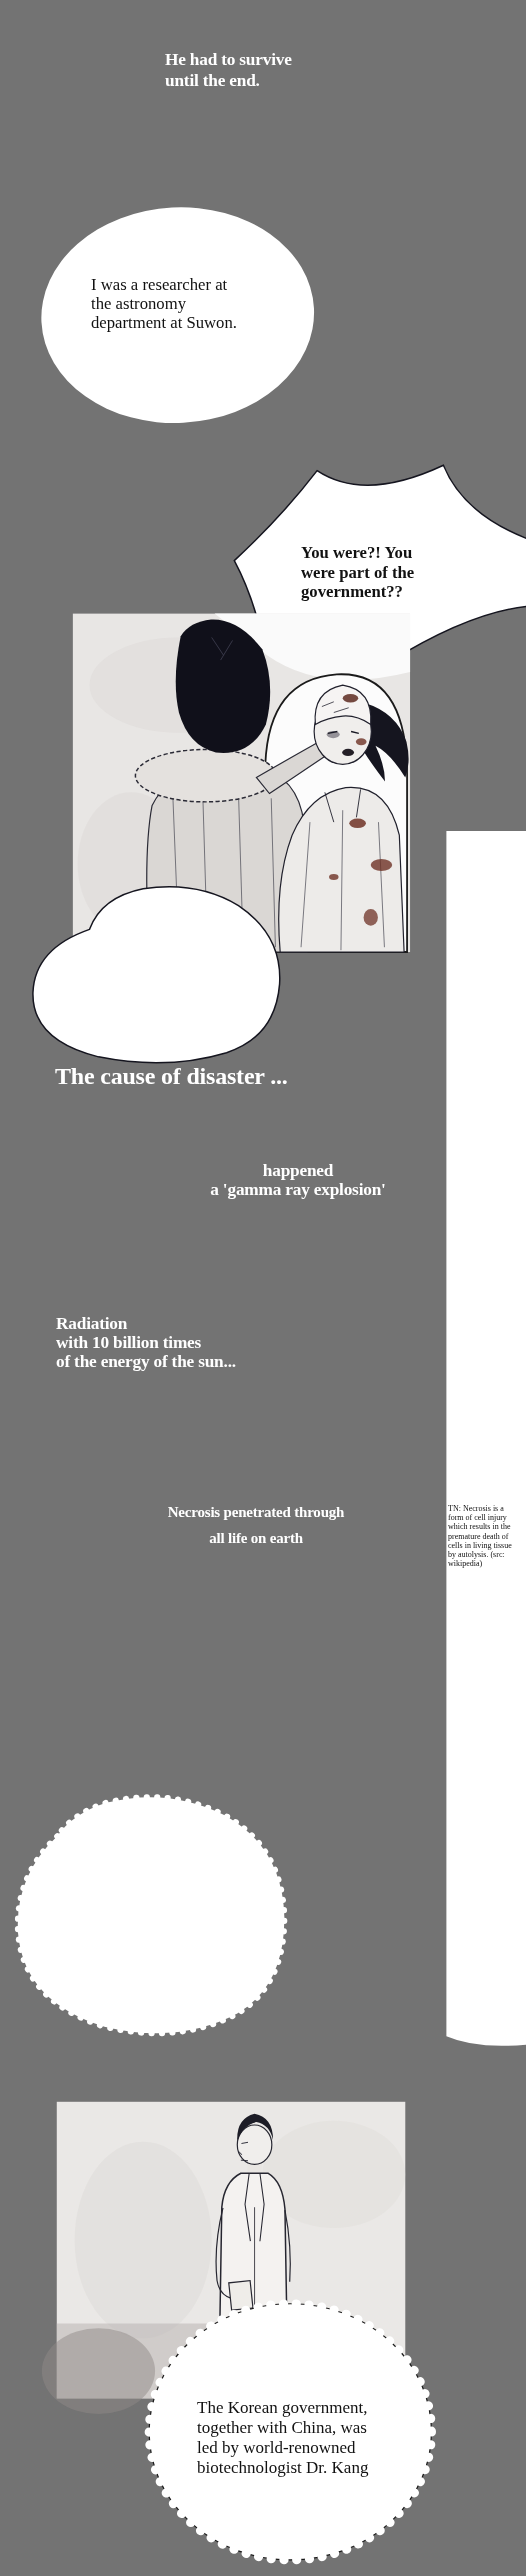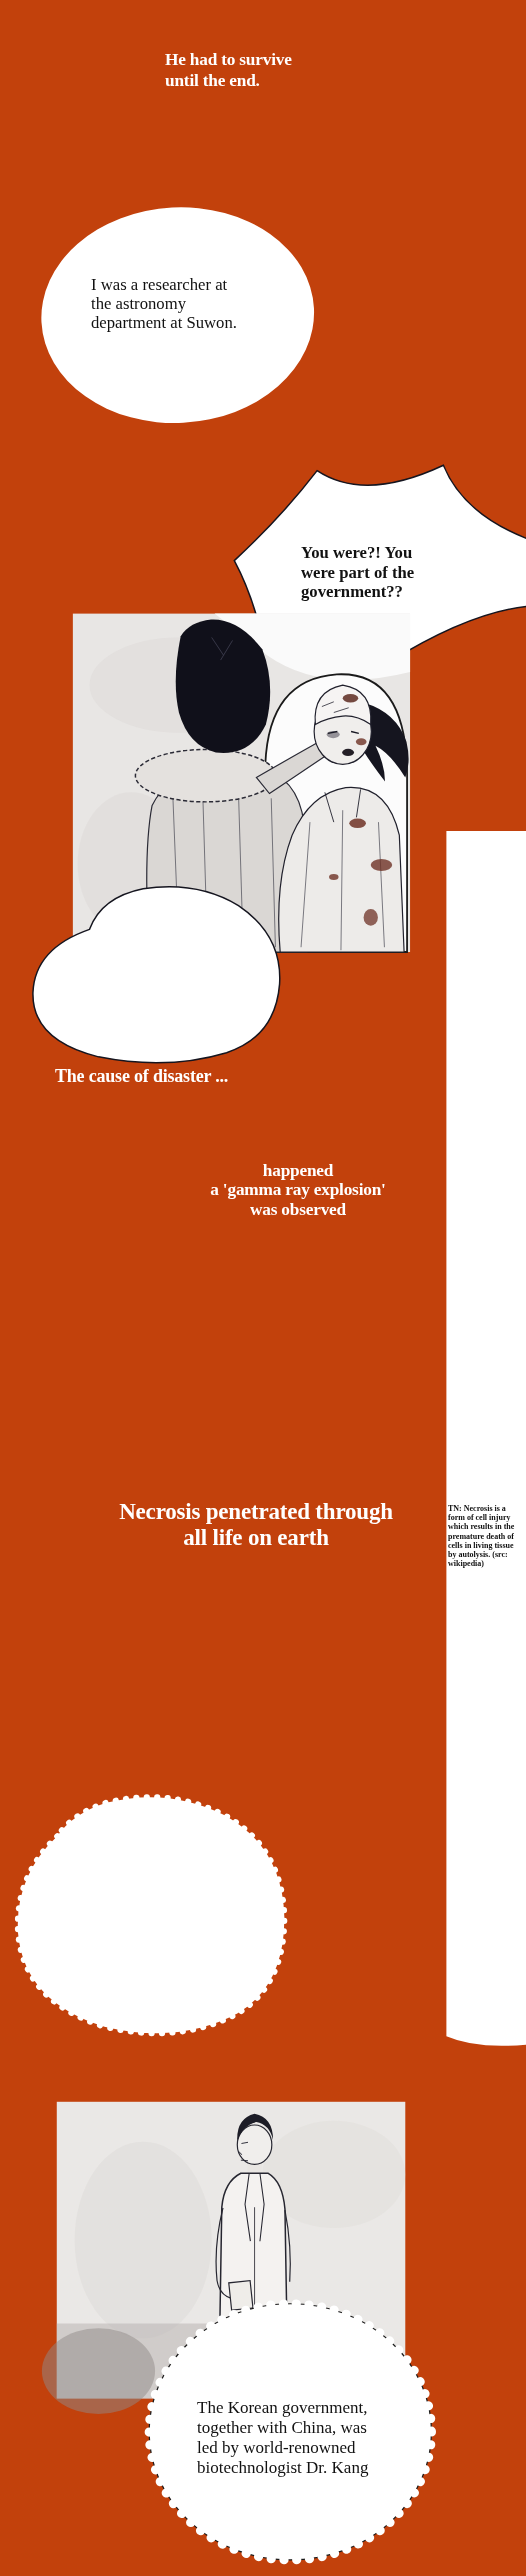--- a/index.html
+++ b/index.html
@@ -1,16 +1,16 @@
 <!DOCTYPE html>
 <html style="font-size:9.5px"><head>
 <meta charset="utf-8">
 <style>
   html,body{margin:0;padding:0;background:#000;}
-  #page{position:relative;width:527px;height:2576px;background:#c2410c;overflow:hidden;
+  #page{position:relative;width:527px;height:2576px;background:#737373;overflow:hidden;
         font-family:"Liberation Serif","DejaVu Serif",serif;}
   #art{position:absolute;left:0;top:0;z-index:1;}
   .txt{position:absolute;z-index:2;white-space:nowrap;}
   .cap{color:#fff;font-weight:bold;letter-spacing:-0.2px;}
   .bub{color:#121212;}
   .ln{display:block;}
 </style>
 </head>
 <body>
 
@@ -126,37 +126,41 @@
     <span class="ln">department at Suwon.</span>
   </div>
 
   <div class="txt bub" style="left:301px;top:543px;font-size:16.7px;line-height:19.7px;font-weight:bold;">
     <span class="ln">You were?! You</span>
     <span class="ln">were part of the</span>
     <span class="ln">government??</span>
   </div>
 
 
-  <div class="txt cap" style="left:55px;top:1066px;font-size:18px;line-height:21.4px;text-align:center;">
+  <div class="txt cap" style="left:55px;top:1066px;font-size:24px;line-height:21.4px;text-align:center;">
     <span class="ln">The cause of disaster ...</span>
   </div>
 
   <div class="txt cap" style="left:155px;top:1161px;width:286px;font-size:17.3px;line-height:19.4px;text-align:center;">
     <span class="ln">happened</span>
     <span class="ln">a 'gamma ray explosion'</span>
-    <span class="ln">was observed</span>
   </div>
 
+  <div class="txt cap" style="left:56px;top:1314px;font-size:17.3px;line-height:19px;">
+    <span class="ln">Radiation</span>
+    <span class="ln">with 10 billion times</span>
+    <span class="ln">of the energy of the sun...</span>
+  </div>
 
-  <div class="txt cap" style="left:95px;top:1499px;width:322px;font-size:23px;line-height:26px;text-align:center;">
+  <div class="txt cap" style="left:95px;top:1499px;width:322px;font-size:15px;line-height:26px;text-align:center;">
     <span class="ln">Necrosis penetrated through</span>
     <span class="ln">all life on earth</span>
   </div>
 
-  <div class="txt bub" style="left:448px;top:1504px;font-size:8px;line-height:9.2px;color:#111;font-weight:bold;">
+  <div class="txt bub" style="left:448px;top:1504px;font-size:8px;line-height:9.2px;color:#111;">
     <span class="ln">TN: Necrosis is a</span>
     <span class="ln">form of cell injury</span>
     <span class="ln">which results in the</span>
     <span class="ln">premature death of</span>
     <span class="ln">cells in living tissue</span>
     <span class="ln">by autolysis. (src:</span>
     <span class="ln">wikipedia)</span>
   </div>
 
 

